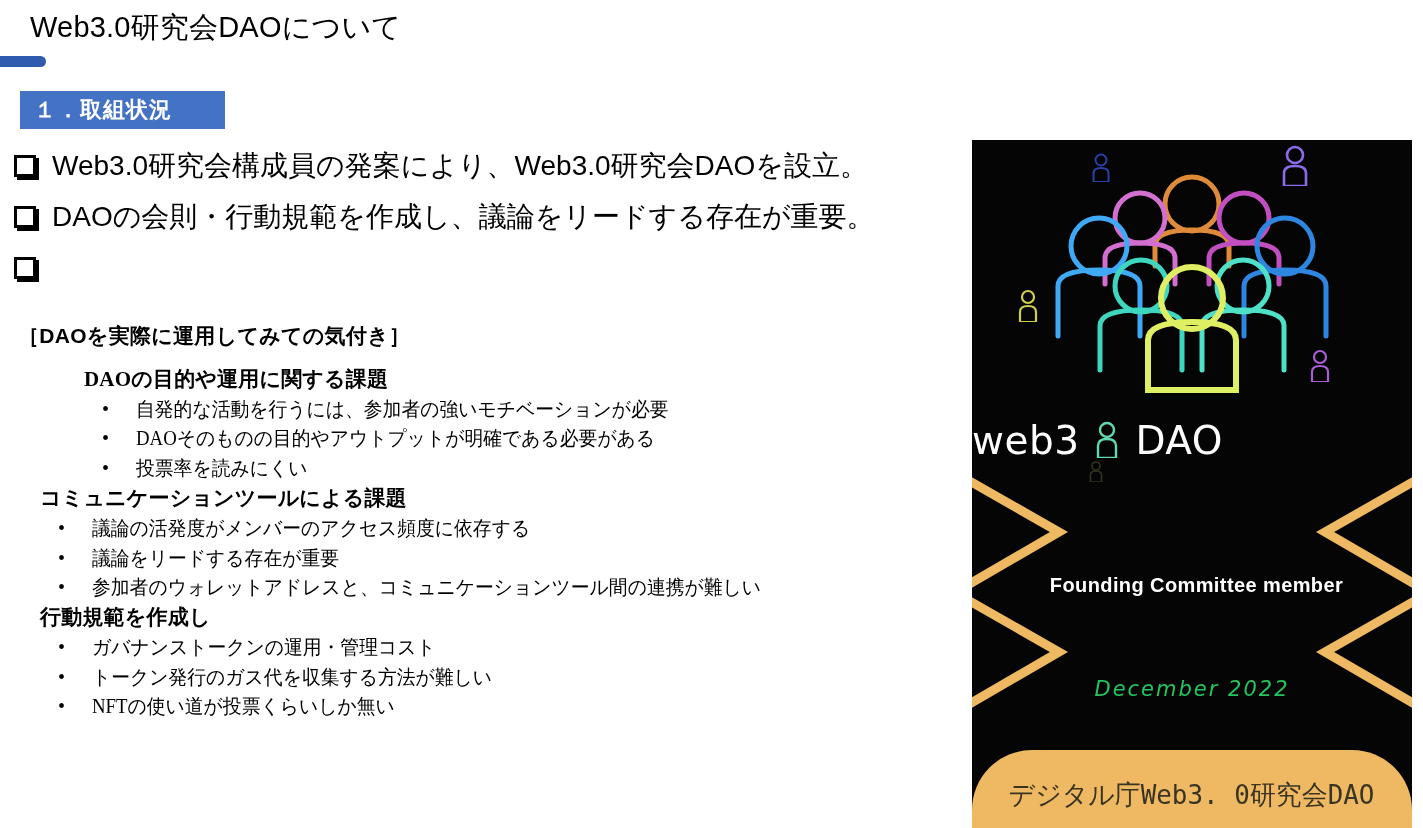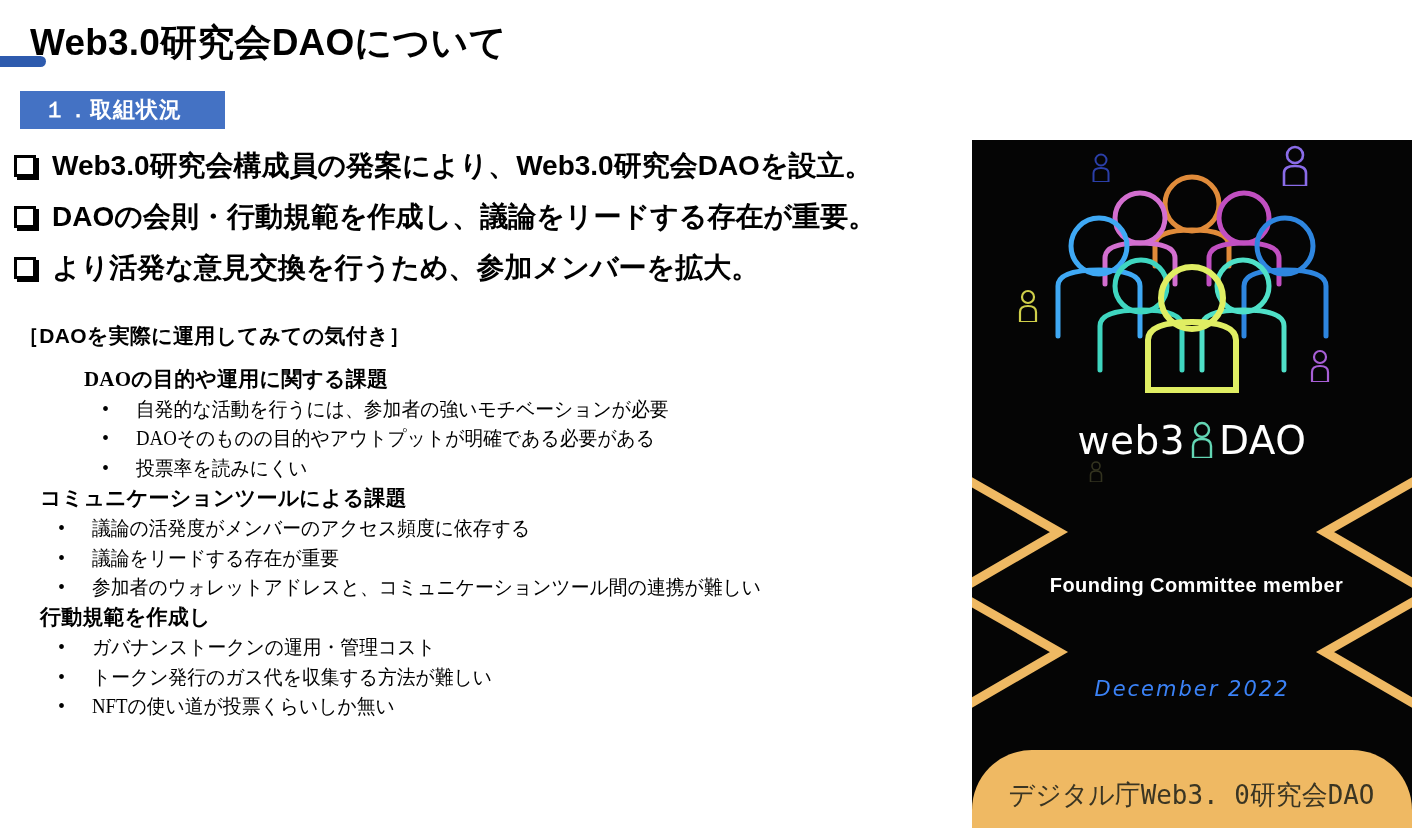--- a/index.html
+++ b/index.html
@@ -9,56 +9,54 @@
     font-family:"Liberation Sans","DejaVu Sans",sans-serif;
     color:#000000;
     overflow:hidden;
     position:relative;
   }
   .slide{position:absolute;inset:0;}
 
   
   .page-title{
     position:absolute;left:30px;top:8px;
-    font-size:37px;font-weight:bold;
+    font-size:29px;font-weight:normal;
     letter-spacing:.2px;
     color:#000;
     white-space:nowrap;
-    margin-top:10px;
   }
   .title-accent{
     position:absolute;left:0px;top:56px;
     width:46px;height:11px;
     background:#2E5BAE;
     border-radius:0 6px 6px 0;
   }
 
   
   .section-chip{
     position:absolute;left:20px;top:91px;
     width:205px;height:38px;
     background:#4472C4;
     display:flex;align-items:center;
     box-sizing:border-box;
-    padding-left:24px;
+    padding-left:14px;
   }
   .section-chip span{
     color:#ffffff;font-weight:bold;font-size:22px;
     letter-spacing:1px;
   }
 
   
   .checklist{
     position:absolute;left:14px;top:148px;
     width:950px;
   }
   .check-row{
     display:flex;align-items:flex-start;
     margin-bottom:15px;
-    font-weight:bold;
   }
   .check-box{
     width:22px;height:22px;
     flex:0 0 22px;
     border:3px solid #000;
     box-sizing:border-box;
     margin-top:7px;margin-right:16px;
     box-shadow:3px 3px 0 0 #000;
   }
   .check-text{
@@ -123,22 +121,22 @@
   .crowd{
     position:absolute;left:50%;top:18px;
     transform:translateX(-50%);
   }
 
   
   .scatter{position:absolute;}
 
   .wordmark{
     position:absolute;left:0;right:0;top:278px;
-    display:flex;align-items:center;justify-content:center;
-    gap:0px;
+    display:flex;align-items:center;
+    gap:11px;
   }
   .wordmark .wm-text{
     color:#ffffff;
     font-size:39px;
     font-weight:500;
     letter-spacing:.5px;
     font-family:"DejaVu Sans",sans-serif;
   }
   .wordmark .wm-mark{margin:0 4px;display:block;}
 
@@ -146,21 +144,21 @@
     position:absolute;left:0;right:0;top:434px;
     text-align:center;
     color:#ffffff;
     font-size:20px;font-weight:bold;
     letter-spacing:.4px;
     padding-left:9px;
   }
   .card-line-date{
     position:absolute;left:0;right:0;top:537px;
     text-align:center;
-    color:#3b82f6;
+    color:#22c55e;
     font-size:21px;
     font-style:italic;
     letter-spacing:2px;
     font-family:"DejaVu Sans",sans-serif;
   }
   .card-footer{
     position:absolute;left:0;right:0;bottom:0;
     height:90px;
     background:#EFB963;
     border-radius:60px 60px 0 0;
@@ -191,21 +189,20 @@
     <div class="check-row">
       <div class="check-box"></div>
       <div class="check-text">Web3.0研究会構成員の発案により、Web3.0研究会DAOを設立。</div>
     </div>
     <div class="check-row">
       <div class="check-box"></div>
       <div class="check-text">DAOの会則・行動規範を作成し、議論をリードする存在が重要。</div>
     </div>
     <div class="check-row">
       <div class="check-box"></div>
-      <div class="check-text">より活発な意見交換を行うため、参加メンバーを拡大。</div>
     </div>
   </div>
 
   <div class="findings">
     <div class="findings-title">［DAOを実際に運用してみての気付き］</div>
 
     <div class="group">
       <div class="group-head">DAOの目的や運用に関する課題</div>
       <ul class="bullets">
         <li>

